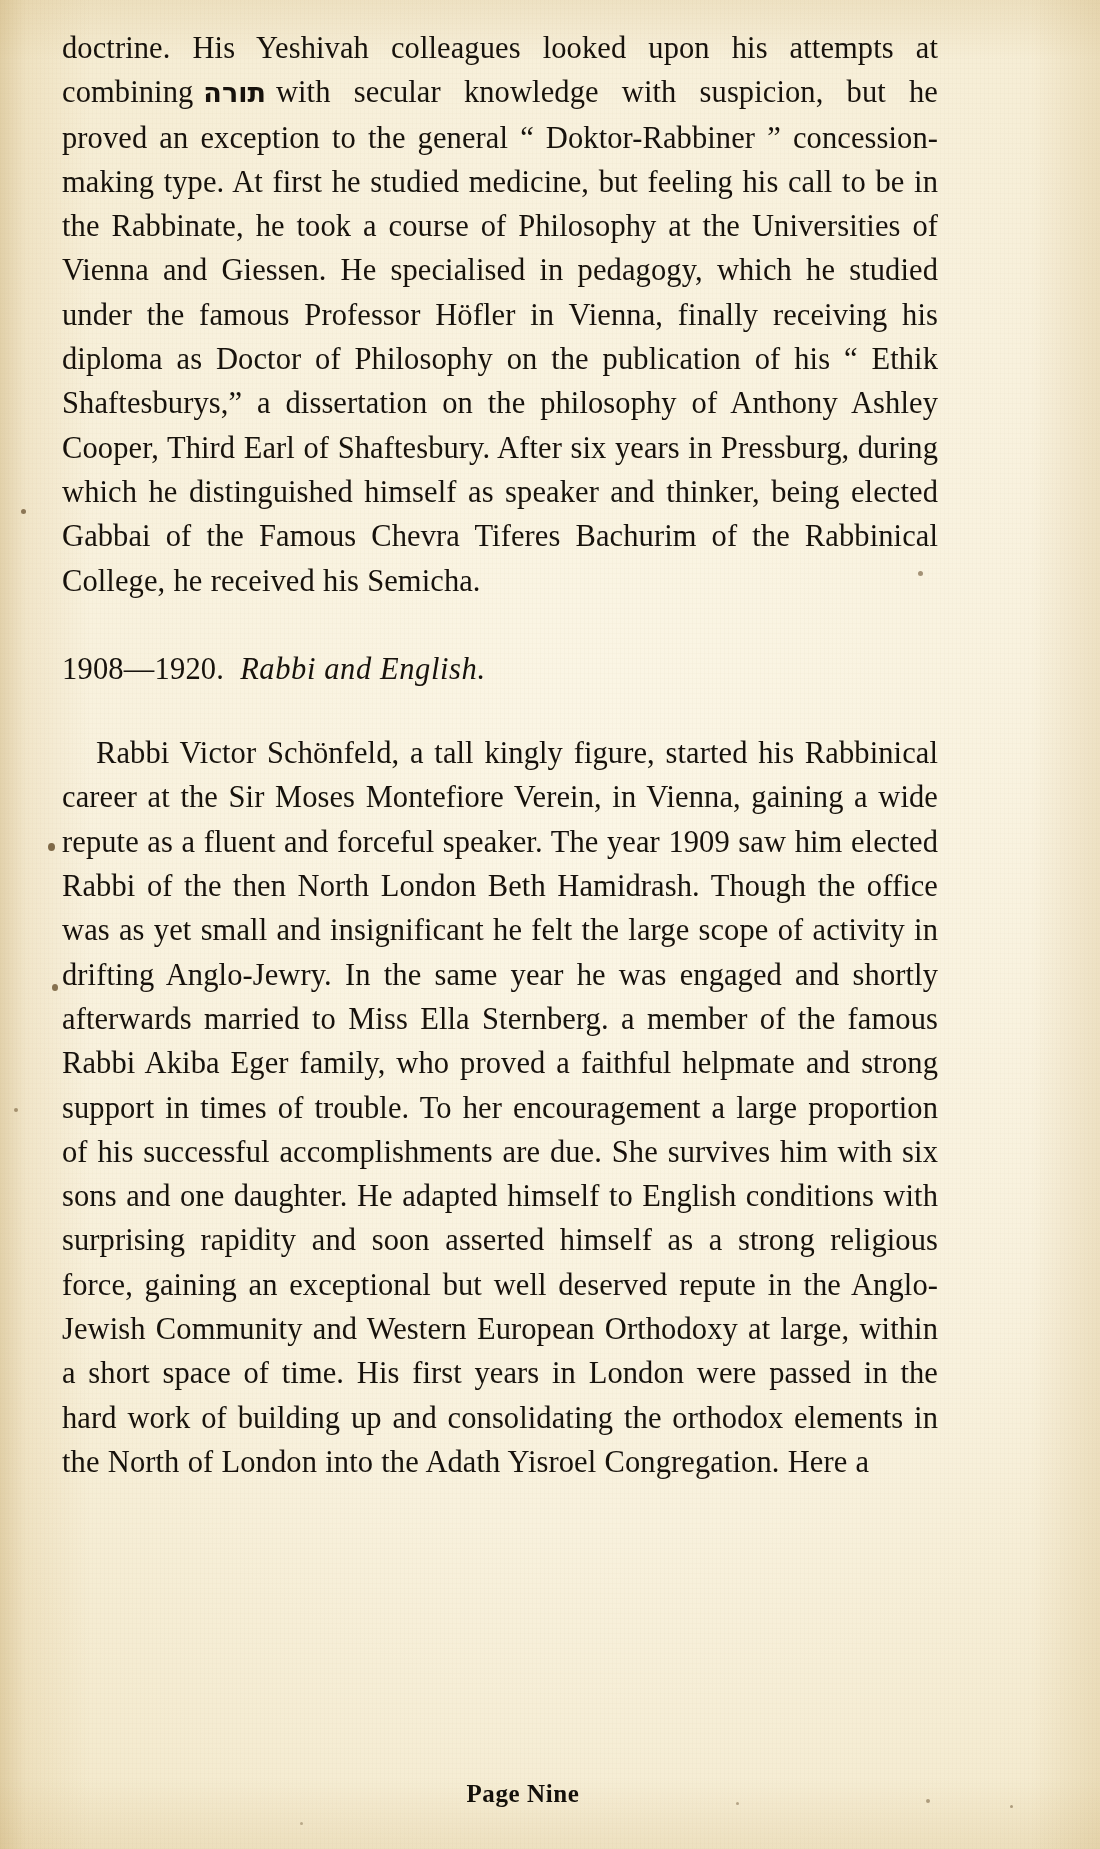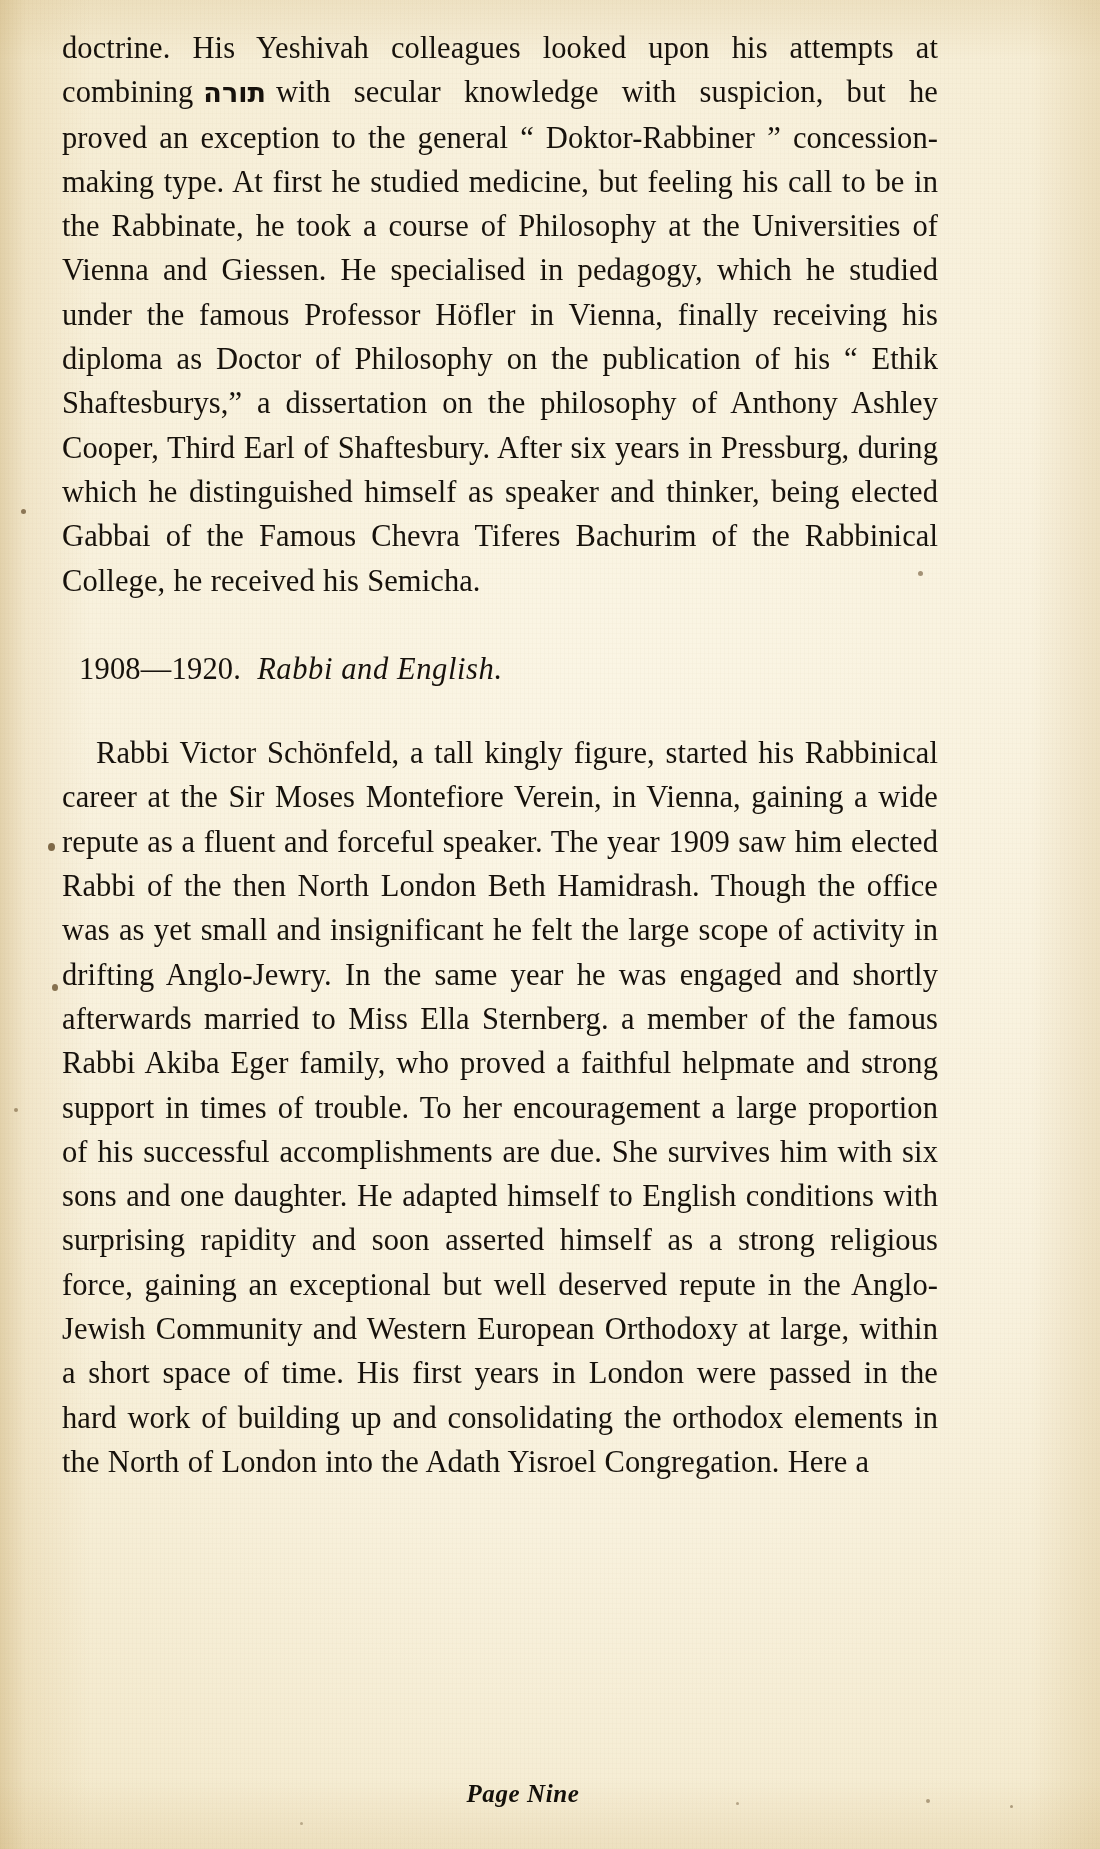--- a/index.html
+++ b/index.html
@@ -78,21 +78,21 @@
   
   .section-heading {
     margin: 0;
     padding: 0;
     color: #17120c;
     font-size: 30.5px;
     line-height: 44.3px;
     font-weight: normal;
     white-space: nowrap;
   }
-  .section-heading .years { letter-spacing: 0.2px; margin-left: 17px; }
+  .section-heading .years { letter-spacing: 0.2px; }
   .section-heading .subject {
     font-style: italic;
     padding-left: 16px;
     letter-spacing: 0.6px;
   }
 
   .gap-before-heading { height: 44px; }
   .gap-after-heading  { height: 40px; }
 
   
@@ -101,21 +101,20 @@
     left: 0;
     right: 0;
     top: 1780px;
     text-align: center;
   }
   #footer .page-label {
     display: inline-block;
     color: #14100a;
     font-size: 25px;
     font-weight: bold;
-    font-style: italic;
     letter-spacing: 0.6px;
     margin-left: -54px;
   }
 
   
   .speck {
     position: absolute;
     background: #6a5230;
     border-radius: 50%;
     pointer-events: none;

